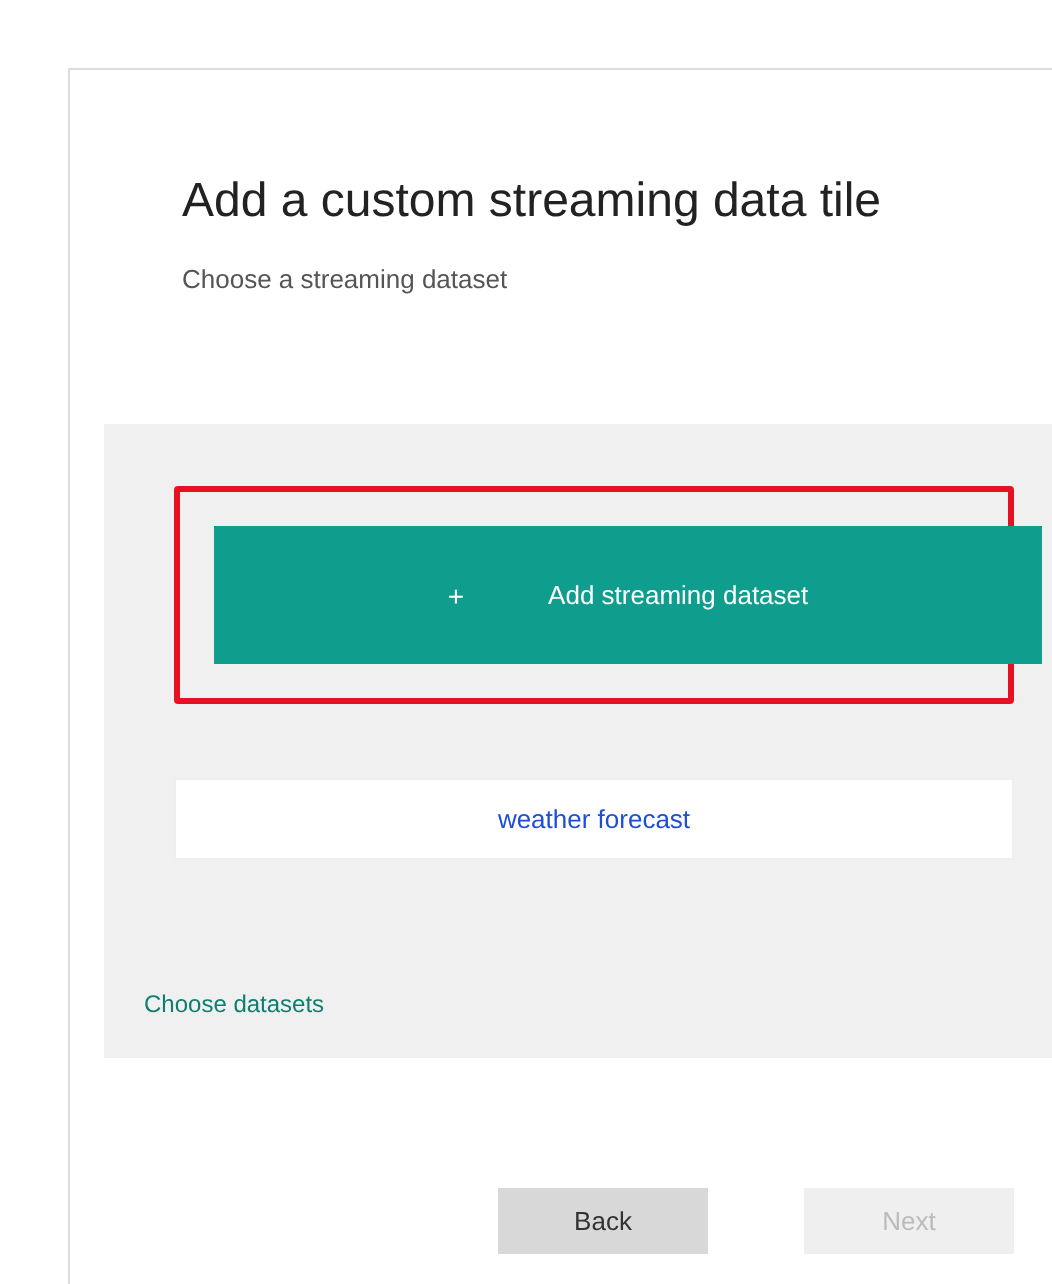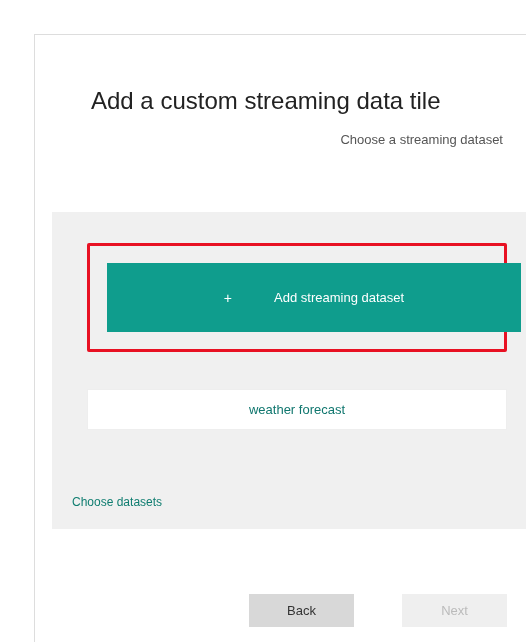--- a/index.html
+++ b/index.html
@@ -22,21 +22,20 @@
     }
     .title {
       font-size: 24px;
       font-weight: 400;
       color: #222;
       margin-bottom: 6px;
     }
     .subtitle {
       font-size: 13px;
       color: #555;
-      text-align: right;
     }
     .main {
       flex: 1;
       background: #f0f0f0;
       padding: 14px 18px 14px 18px;
       display: flex;
       flex-direction: column;
     }
     .add-btn-wrapper {
       border: 3px solid #e81123;
@@ -65,21 +64,21 @@
       font-weight: 700;
       letter-spacing: 0.5px;
       color: #222;
       margin: 0 0 14px 2px;
     }
     .dataset-item {
       background: #fff;
       padding: 12px 0;
       text-align: center;
       font-size: 13px;
-      color: #0f766e;
+      color: #1d4ed8;
       cursor: pointer;
       border: 1px solid #eee;
     }
     .spacer {
       flex: 1;
     }
     .manage-link {
       font-size: 12px;
       color: #0f7d70;
       cursor: pointer;

